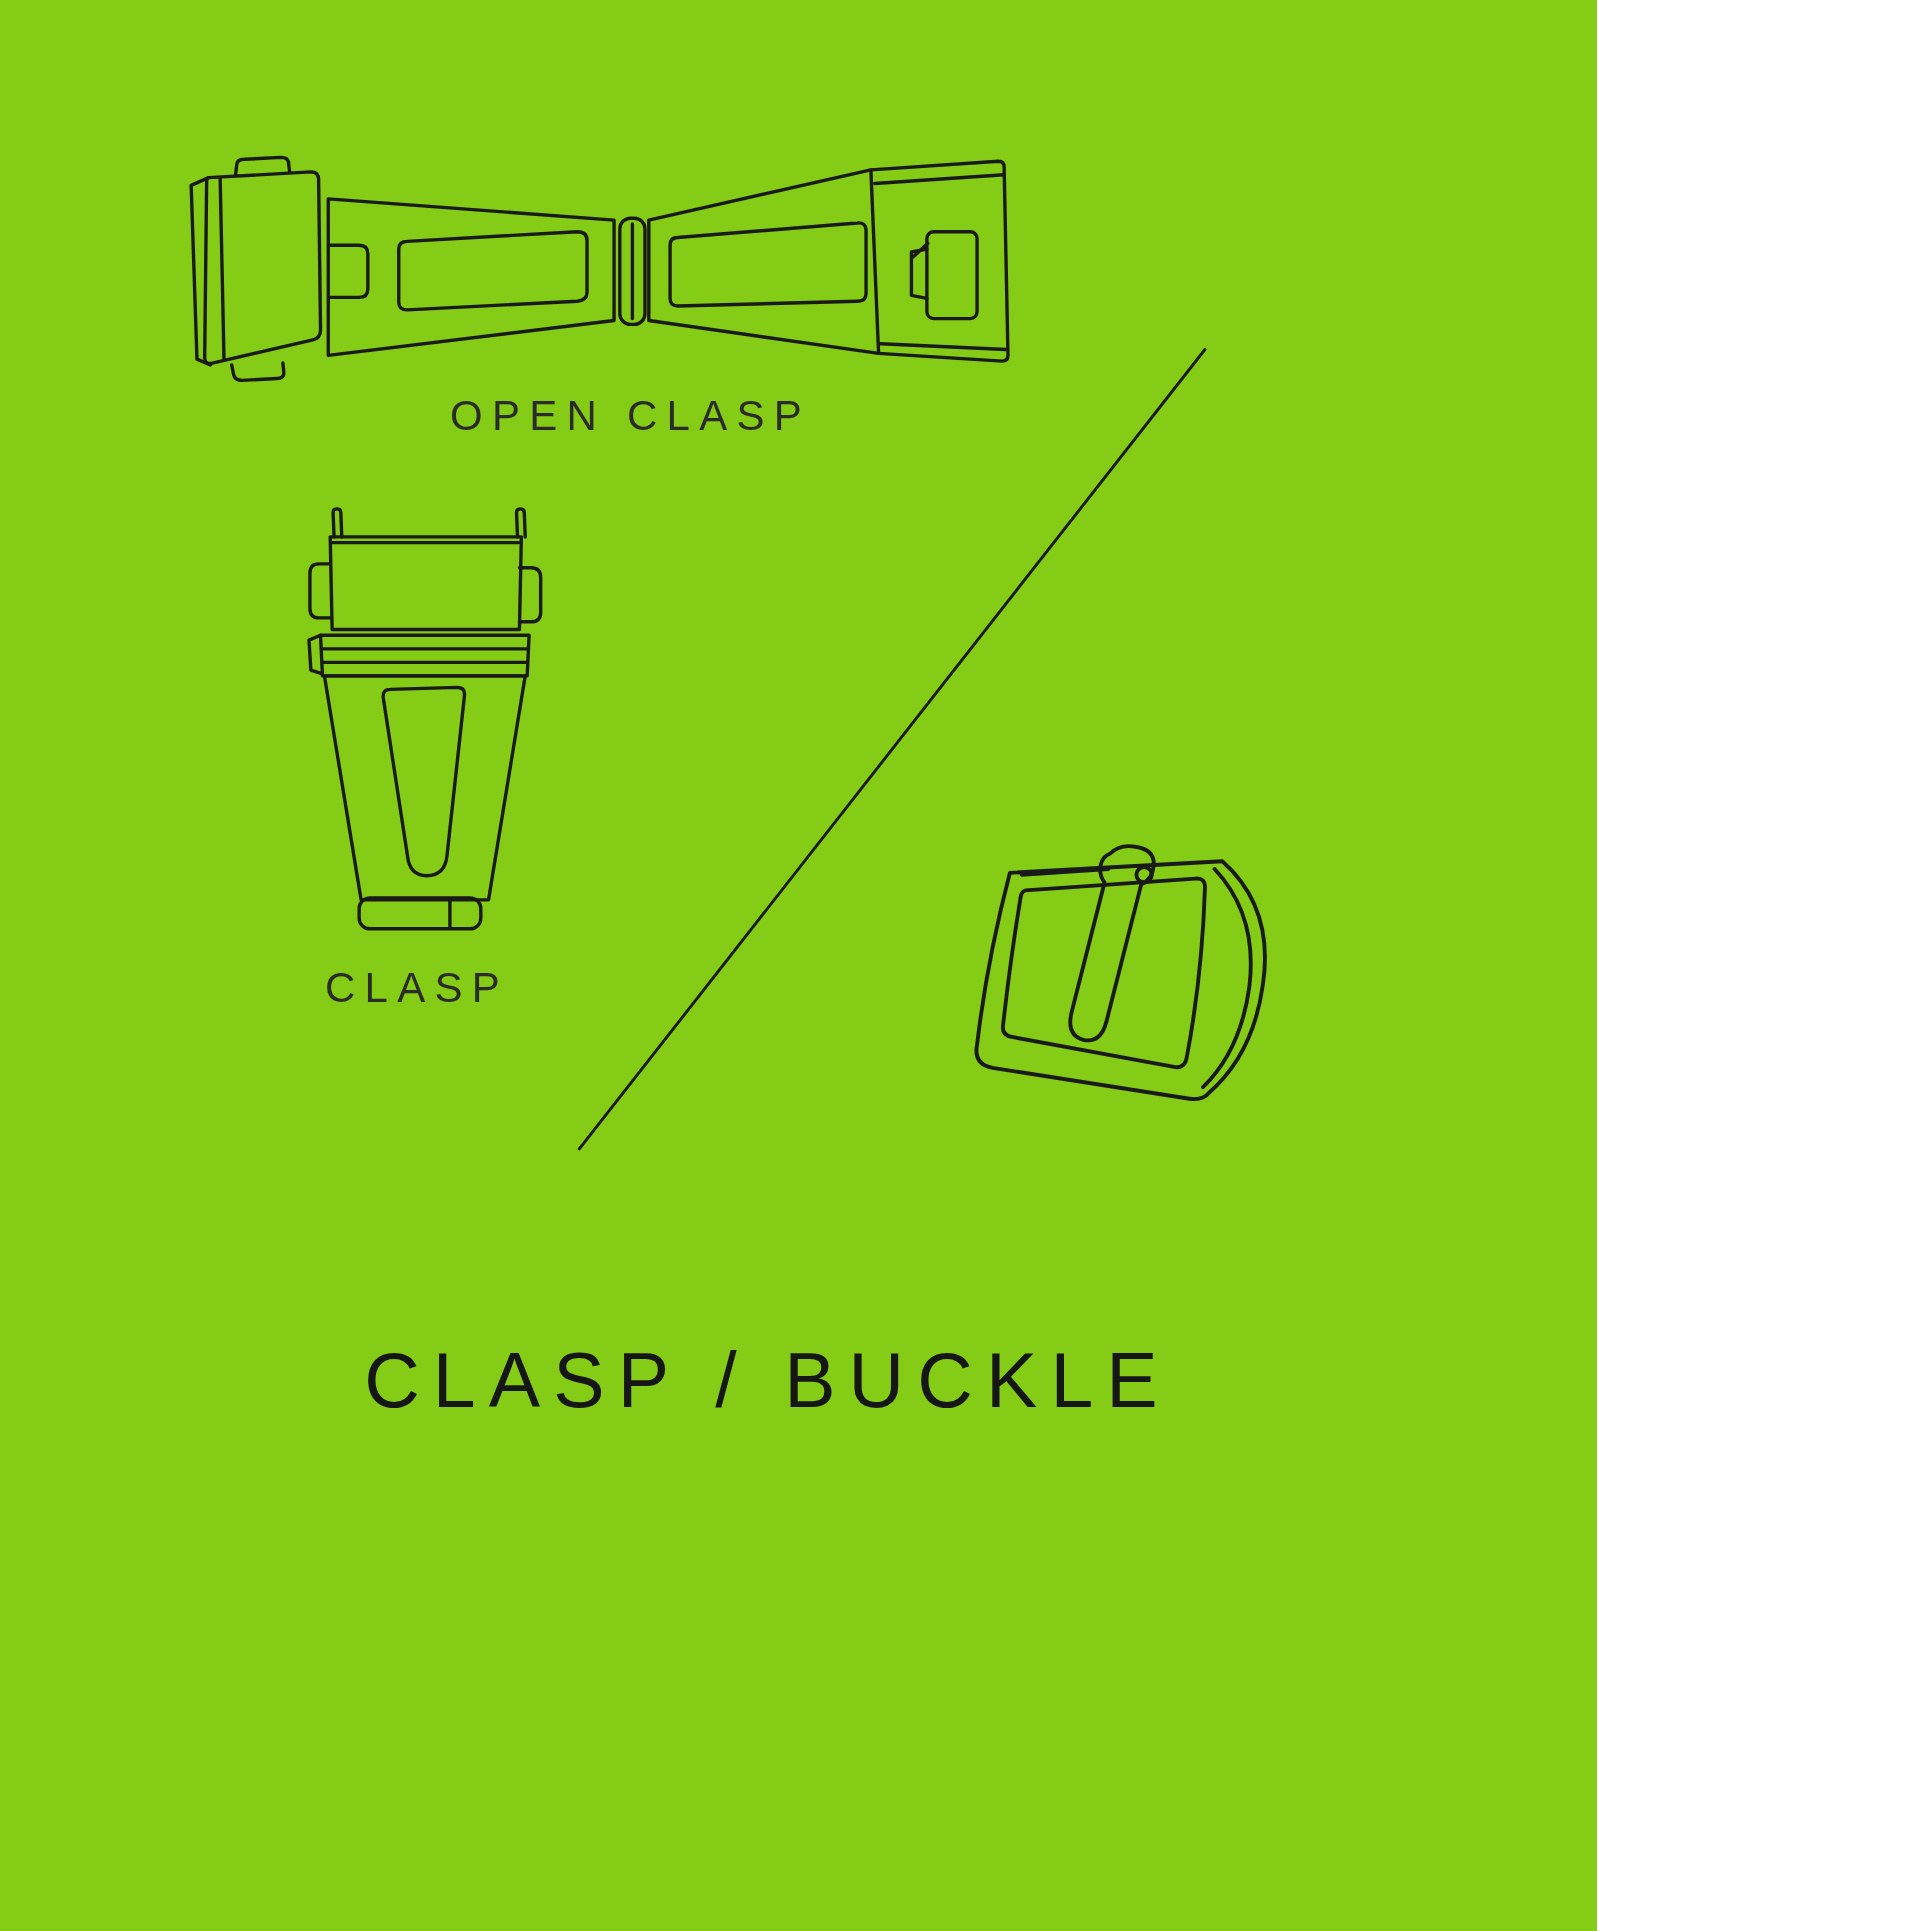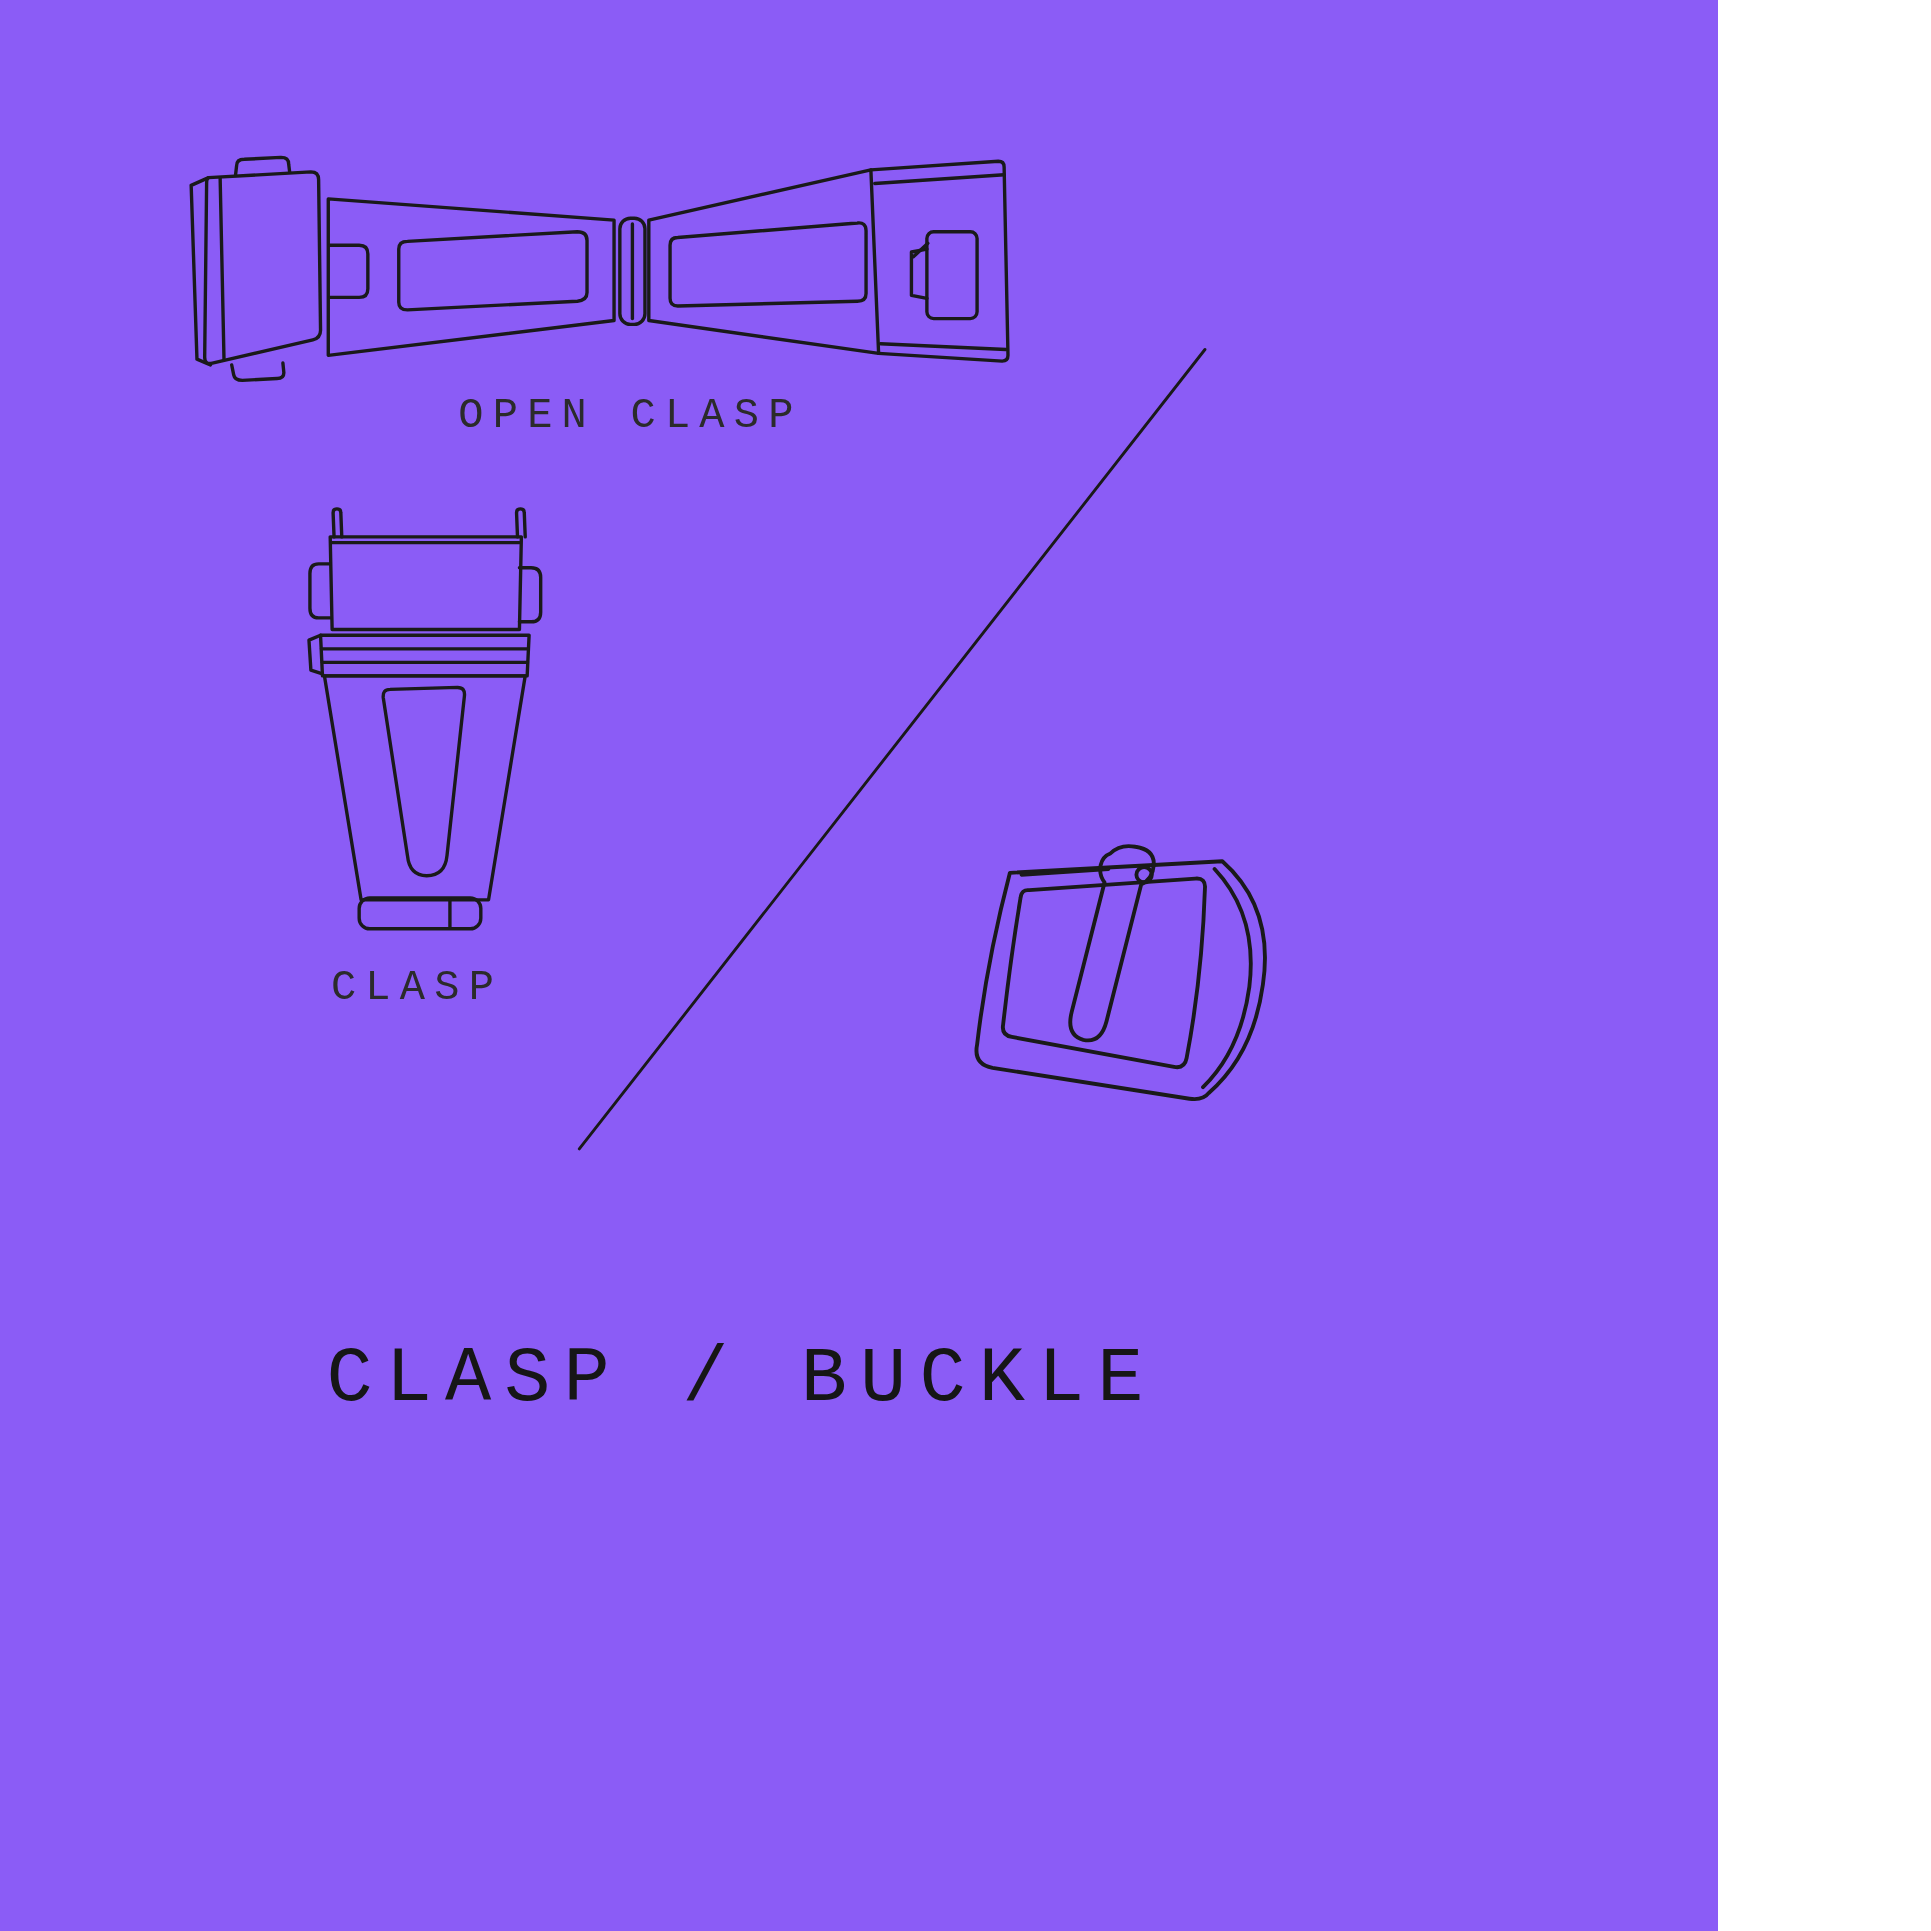--- a/index.html
+++ b/index.html
@@ -1,41 +1,41 @@
 <!DOCTYPE html>
 <html><head>
 <meta charset="utf-8">
 <style>
   html, body { margin: 0; padding: 0; background: #ffffff; }
   .canvas {
     position: relative;
-    width: 1718px;
+    width: 1597px;
     height: 1931px;
-    background: #8b5cf6;
+    background: #84cc16;
     overflow: hidden;
-    font-family: Liberation Mono, monospace;
+    font-family: Liberation Sans, sans-serif;
   }
   .art {
     position: absolute;
     top: 0; left: 0;
   }
   .caption {
     position: absolute;
     text-align: center;
     color: #2b2b2b;
     font-size: 42px;
     letter-spacing: 0.22em;
     font-weight: 400;
     white-space: nowrap;
   }
   .caption-open  { left: 319px; top: 392px;  width: 623px; }
   .caption-closed{ left: 224px; top: 964px;  width: 386px; }
   .page-title {
     position: absolute;
-    left: 162px; top: 1336px; width: 1159px;
+    left: 188px; top: 1336px; width: 1159px;
     text-align: center;
     color: #161616;
     font-size: 77px;
     letter-spacing: 0.17em;
     font-weight: 400;
     white-space: nowrap;
   }
 </style>
 </head>
 <body>

